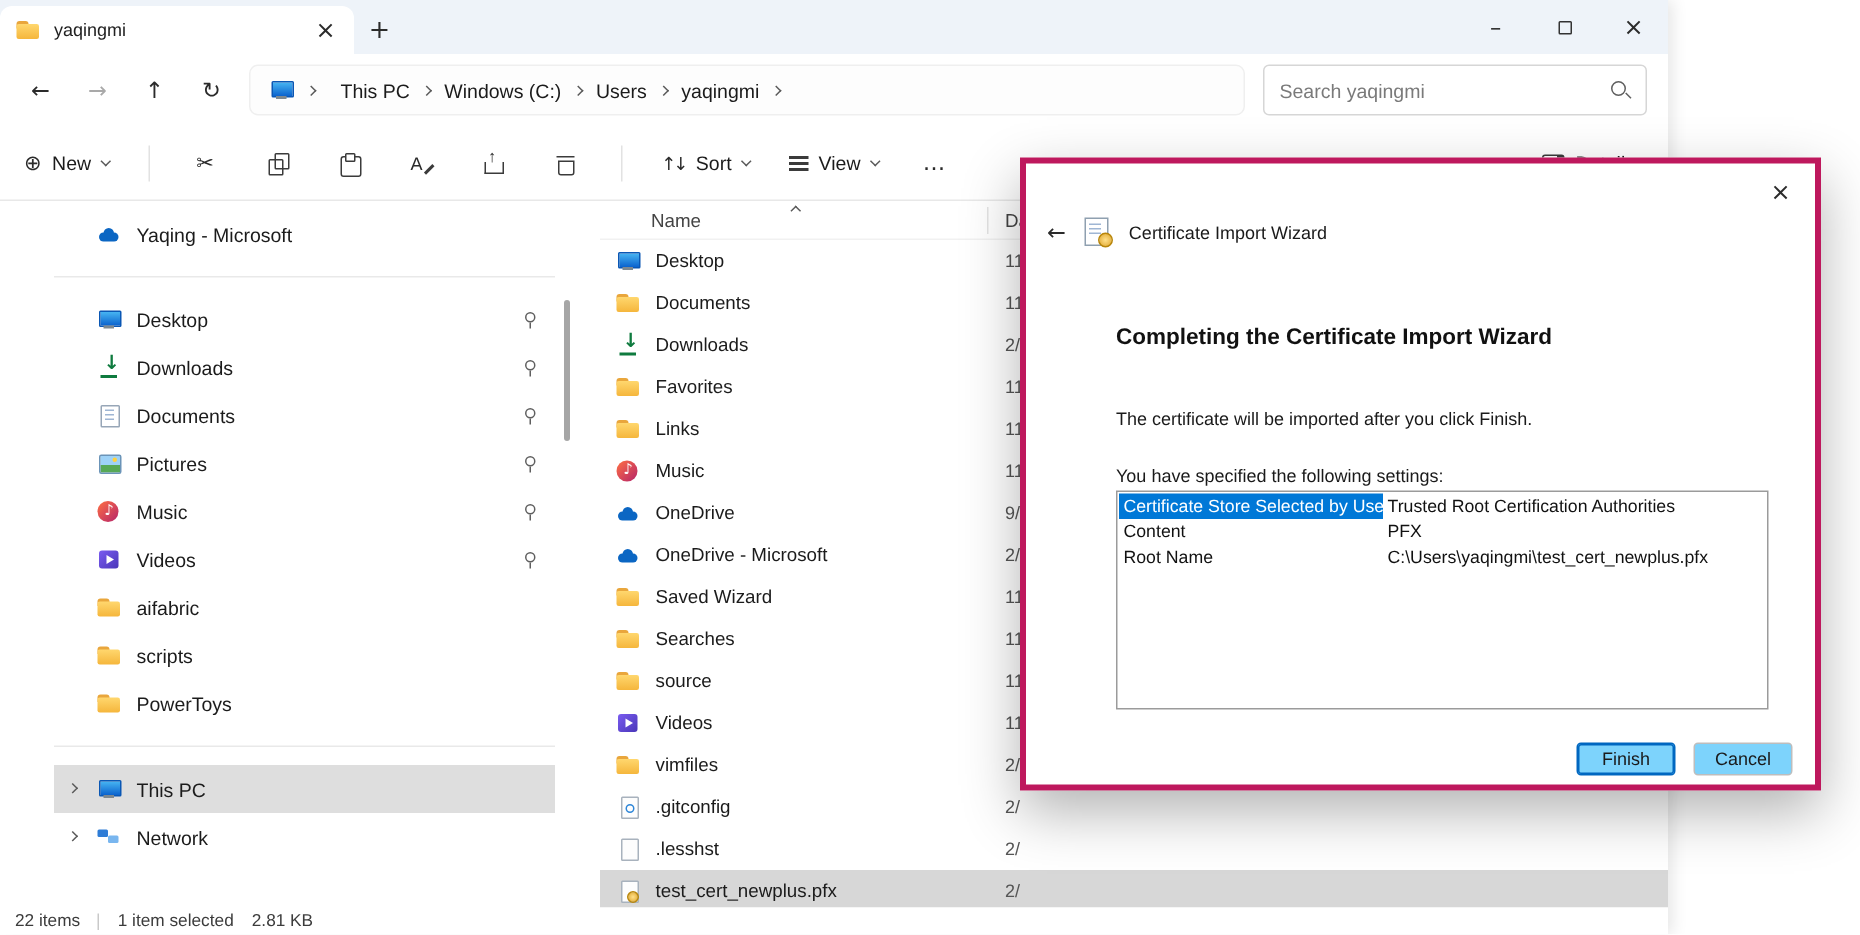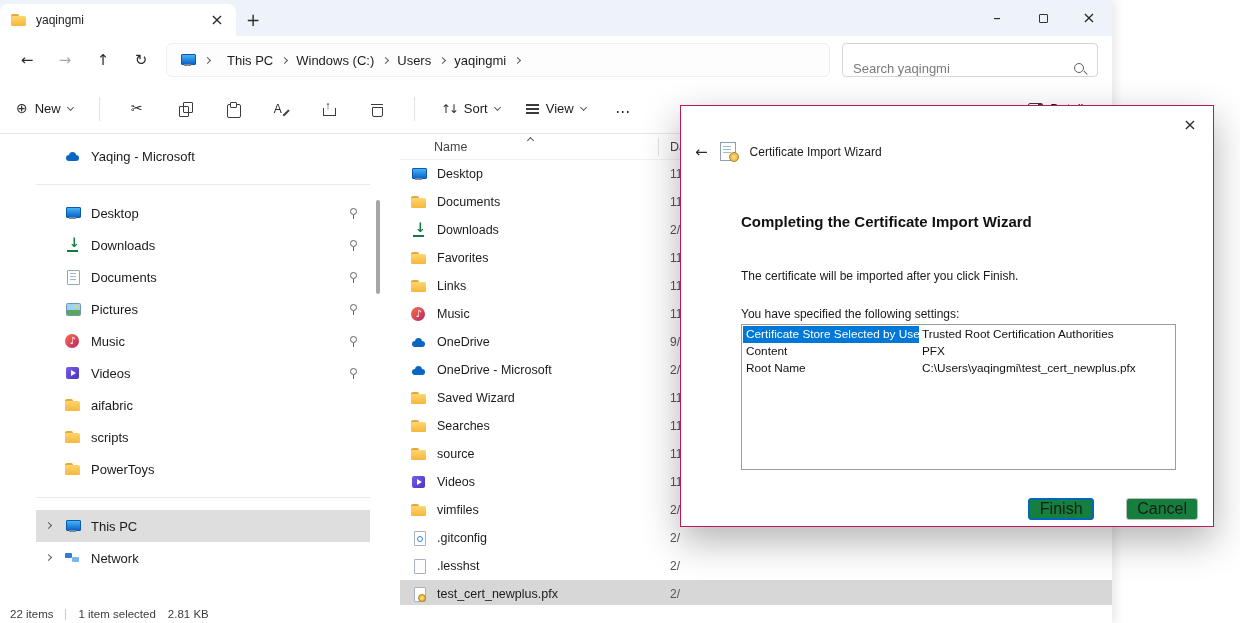--- a/index.html
+++ b/index.html
@@ -44,21 +44,21 @@
   .chev.small { width:5px; height:5px; }
 
   
   .navbar { height:48px; display:flex; align-items:center; padding:0 14px; gap:12px; background:#fff; }
   .nav-icon { width:26px; height:26px; display:flex; align-items:center; justify-content:center; border-radius:4px; }
   .addressbar { flex:1; height:34px; display:flex; align-items:center; gap:8px; padding:0 12px;
                 background:#fdfdfd; border:1px solid #efefef; border-radius:6px; }
   .crumbs { display:inline-flex; align-items:center; }
   .crumb { display:inline-flex; align-items:center; gap:9px; margin-left:9px; }
   .crumb-label { font-size:13px; color:#1b1b1b; white-space:nowrap; }
-  .searchbox { width:256px; height:34px; display:flex; align-items:flex-end; padding:0 10px; gap:8px;
+  .searchbox { width:256px; height:34px; display:flex; align-items:center; padding:0 10px; gap:8px;
                background:#fff; border:1px solid #d6d6d6; border-radius:4px; }
   .searchbox input { flex:1; border:none; outline:none; font-size:13px; color:#333; font-family:inherit; background:transparent; }
   .searchbox input::placeholder { color:#7a7a7a; }
   .g-search { width:14px; height:14px; position:relative; flex:none; }
   .g-search::before { content:""; position:absolute; left:1px; top:1px; width:8px; height:8px;
                       border:1.4px solid #5f5f5f; border-radius:50%; }
   .g-search::after { content:""; position:absolute; left:9.5px; top:10px; width:4.5px; height:1.4px;
                      background:#5f5f5f; transform:rotate(45deg); }
 
   
@@ -155,42 +155,42 @@
   .fname { margin-left:9px; white-space:nowrap; }
   .fdate { position:absolute; left:270px; color:#555; font-size:12px; white-space:nowrap; }
 
   
   .statusbar { position:absolute; left:0; bottom:0; width:100%; height:18px; display:flex; align-items:center;
                gap:12px; padding:0 10px; font-size:11.5px; color:#3c3c3c; background:#fff; }
   .sb-sep { width:1px; height:11px; background:#c9c9c9; }
 
   
   .dialog { position:absolute; left:680px; top:105px; width:534px; height:422px; background:#fff;
-            border:1px solid #be185d; box-shadow:0 14px 36px rgba(0,0,0,.30); z-index:10; }
+            border:4px solid #be185d; box-shadow:0 14px 36px rgba(0,0,0,.30); z-index:10; }
   .dlg-close { position:absolute; top:6px; right:8px; width:30px; height:26px; display:flex; align-items:center; justify-content:center; }
   .dlg-header { position:absolute; top:36px; left:14px; display:flex; align-items:center; gap:10px; }
   .dlg-title { font-size:12px; color:#1a1a1a; }
   .cert-badge { width:22px; height:20px; position:relative; flex:none; }
   .cert-badge::before { content:""; position:absolute; left:2px; top:0; width:14px; height:17px; background:#fff; border:1px solid #8fa0b0; }
   .cert-badge::after { content:""; position:absolute; left:11px; top:10px; width:8px; height:8px; border-radius:50%;
                        background:radial-gradient(circle,#ffe08a,#dfa62e); border:1px solid #b8860b; }
   .cert-lines { position:absolute; left:5px; top:4px; width:8px; height:1.2px; background:#9fb6d4;
                 box-shadow:0 3px 0 #9fb6d4, 0 6px 0 #9fb6d4; }
   .dlg-heading { position:absolute; left:60px; top:107px; font-size:15px; font-weight:700; color:#111; }
   .dlg-info { position:absolute; left:60px; top:163px; font-size:12px; color:#1a1a1a; }
   .dlg-setlabel { position:absolute; left:60px; top:201px; font-size:12px; color:#1a1a1a; }
   .settings { position:absolute; left:60px; top:218px; width:435px; height:146px; border:1px solid #9b9b9b;
               font-size:11.8px; color:#111; padding:1px; overflow:hidden; background:#fff; }
   .srow { display:flex; height:17px; line-height:17px; }
   .skey { width:176px; padding:0 3px; flex:none; white-space:nowrap; overflow:hidden; }
   .sval { padding:0 3px; white-space:nowrap; }
   .srow.selected .skey { background:#0078d7; color:#fff; }
   .dlg-buttons { position:absolute; right:15px; bottom:6px; display:flex; gap:12px; }
-  .btn { min-width:66px; height:22px; font-size:16px; display:flex; align-items:center; justify-content:center;
-         background:#15803d; border:1px solid #bdbdbd; border-radius:3px; color:#1a1a1a; font-family:inherit; padding:0 10px;margin-left:20px; }
+  .btn { min-width:66px; height:22px; font-size:12px; display:flex; align-items:center; justify-content:center;
+         background:#7dd3fc; border:1px solid #bdbdbd; border-radius:3px; color:#1a1a1a; font-family:inherit; padding:0 10px; }
   .btn.default { border-color:#0067c0; box-shadow:inset 0 0 0 1px #0067c0; }
 </style>
 </head>
 <body>
 
 <div class="screen">
 
   <div class="explorer">
 
     <div class="tabbar">

